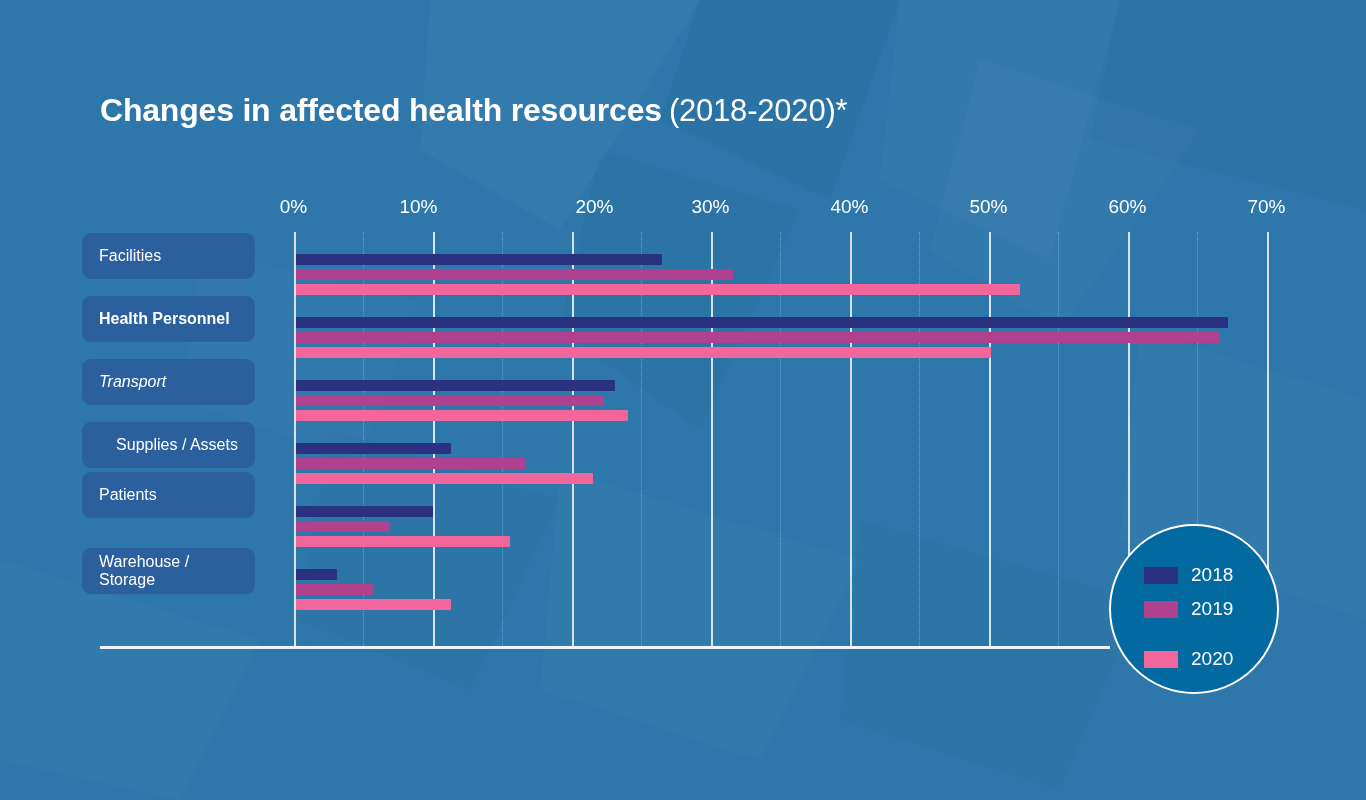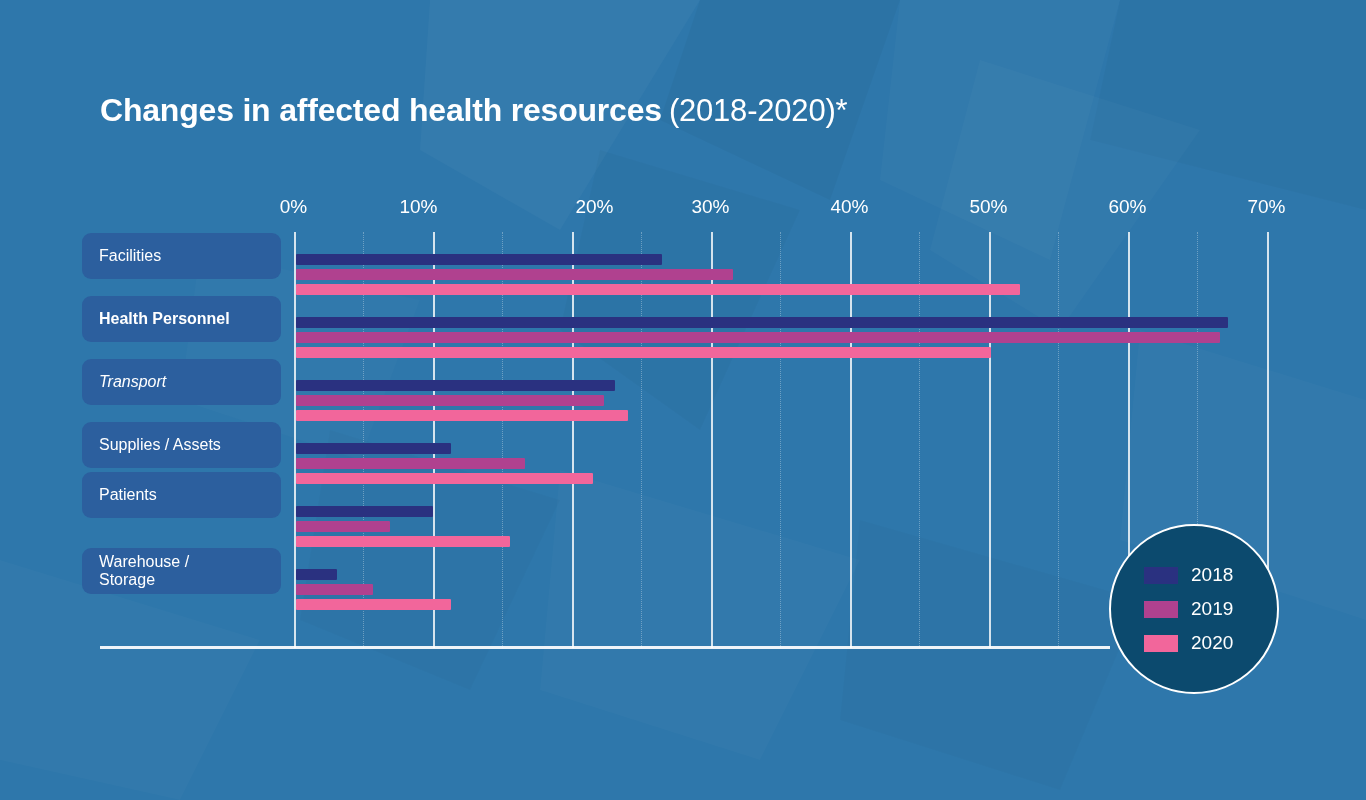--- a/index.html
+++ b/index.html
@@ -90,21 +90,21 @@
     top: 646px;
     width: 1010px;
     height: 3px;
     background: rgba(255,255,255,0.92);
   }
 
   
   .cat-pill {
     position: absolute;
     left: 82px;
-    width: 199px;
+    width: 173px;
     height: 46px;
     background: #2c5f9e;
     border-radius: 9px;
     display: flex;
     align-items: center;
     padding-left: 17px;
     box-sizing: border-box;
   }
   .cat-pill span {
     font-size: 16px;
@@ -121,21 +121,21 @@
   }
 
   
   #legend {
     position: absolute;
     left: 1109px;
     top: 524px;
     width: 170px;
     height: 170px;
     border-radius: 50%;
-    background: #0c4a6e;
+    background: #0369a1;
     border: 2px solid #ffffff;
     box-sizing: border-box;
   }
   .legend-row {
     position: absolute;
     left: 33px;
     display: flex;
     align-items: center;
   }
   .legend-swatch {
@@ -230,41 +230,41 @@
   <div id="categories">
       <div class="cat-pill" style="top: 233px;">
         <span>Facilities</span>
       </div>
       <div class="cat-pill" style="top: 296px; font-weight: bold;">
         <span>Health Personnel</span>
       </div>
       <div class="cat-pill" style="top: 359px; font-style: italic;">
         <span>Transport</span>
       </div>
-      <div class="cat-pill" style="top: 422px;">
+      <div class="cat-pill" style="top: 422px; justify-content: center;">
         <span>Supplies / Assets</span>
       </div>
       <div class="cat-pill" style="top: 472px;">
         <span>Patients</span>
       </div>
       <div class="cat-pill" style="top: 548px;">
         <span>Warehouse /
 Storage</span>
       </div>
     </div>
 
   <div id="legend">
       <div class="legend-row" style="top: 38px;">
         <div class="legend-swatch" style="background: rgb(42, 49, 128);"></div>
         <div class="legend-label">2018</div>
       </div>
       <div class="legend-row" style="top: 72px;">
         <div class="legend-swatch" style="background: rgb(176, 65, 143);"></div>
         <div class="legend-label">2019</div>
       </div>
-      <div class="legend-row" style="top: 106px;">
+      <div class="legend-row" style="top: 122px;">
         <div class="legend-swatch" style="background: rgb(242, 102, 155);"></div>
         <div class="legend-label">2020</div>
       </div>
     </div>
 
 
 </div>
 
 </body></html>

